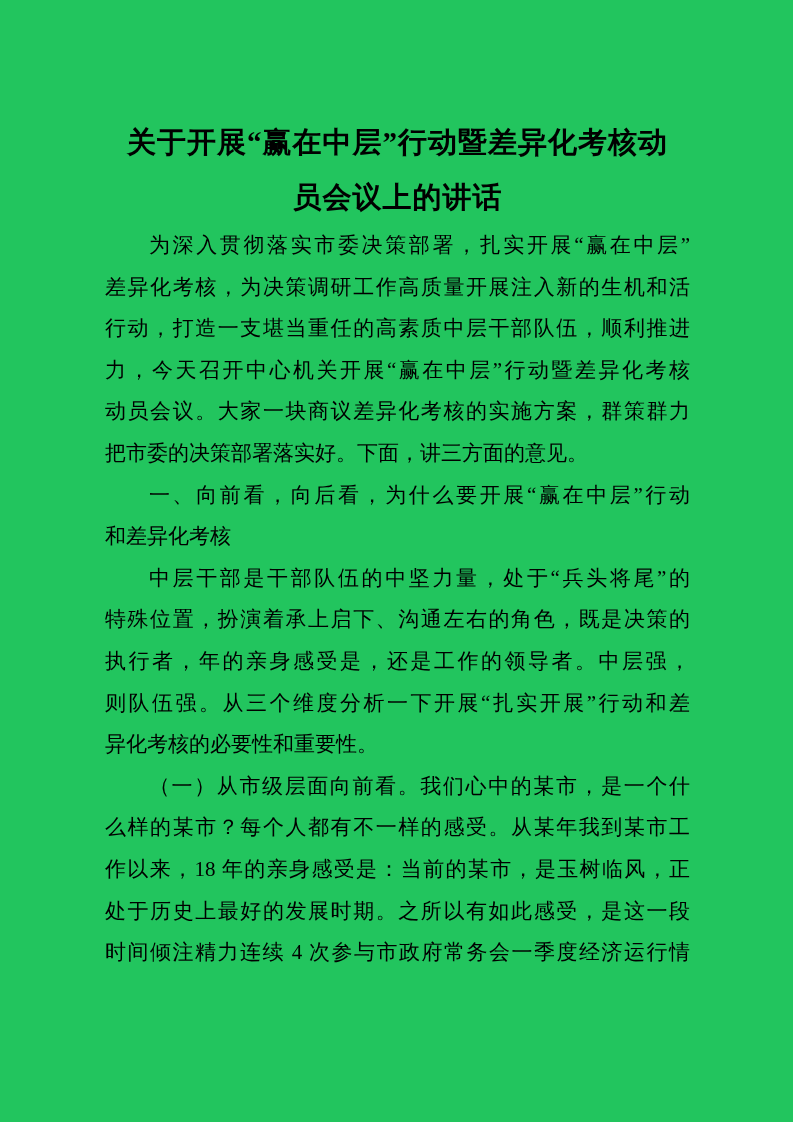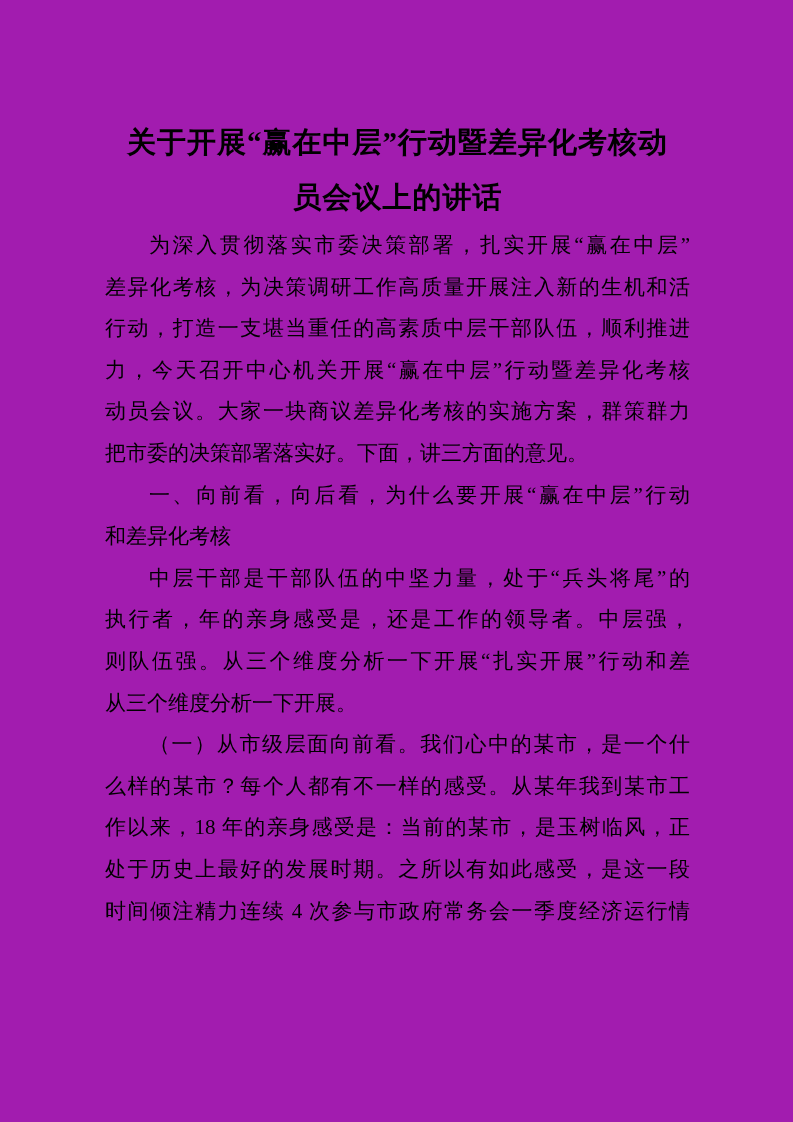--- a/index.html
+++ b/index.html
@@ -1,21 +1,21 @@
 <!DOCTYPE html>
 <html><head>
 <meta charset="utf-8">
 <style>
   html, body { margin: 0; padding: 0; background: #ffffff; }
   .page {
     position: relative;
     width: 793px;
     height: 1122px;
     box-sizing: border-box;
-    background: #a21caf;
+    background: #22c55e;
     color: #000000;
     padding: 115px 103px 0 105px;
     overflow: hidden;
     font-family: "Liberation Serif", "DejaVu Serif", serif;
   }
   .title-line {
     font-size: 29px;
     font-weight: 700;
     line-height: 55px;
     text-align: center;
@@ -48,23 +48,24 @@
   <div class="body-block">
     <div class="line indent">为深入贯彻落实市委决策部署，扎实开展“赢在中层”</div>
     <div class="line">差异化考核，为决策调研工作高质量开展注入新的生机和活</div>
     <div class="line">行动，打造一支堪当重任的高素质中层干部队伍，顺利推进</div>
     <div class="line">力，今天召开中心机关开展“赢在中层”行动暨差异化考核</div>
     <div class="line">动员会议。大家一块商议差异化考核的实施方案，群策群力</div>
     <div class="line end">把市委的决策部署落实好。下面，讲三方面的意见。</div>
     <div class="line indent">一、向前看，向后看，为什么要开展“赢在中层”行动</div>
     <div class="line end">和差异化考核</div>
     <div class="line indent">中层干部是干部队伍的中坚力量，处于“兵头将尾”的</div>
+    <div class="line">特殊位置，扮演着承上启下、沟通左右的角色，既是决策的</div>
     <div class="line">执行者，年的亲身感受是，还是工作的领导者。中层强，</div>
     <div class="line">则队伍强。从三个维度分析一下开展“扎实开展”行动和差</div>
-    <div class="line end">从三个维度分析一下开展。</div>
+    <div class="line end">异化考核的必要性和重要性。</div>
     <div class="line indent">（一）从市级层面向前看。我们心中的某市，是一个什</div>
     <div class="line">么样的某市？每个人都有不一样的感受。从某年我到某市工</div>
     <div class="line">作以来，18 年的亲身感受是：当前的某市，是玉树临风，正</div>
     <div class="line">处于历史上最好的发展时期。之所以有如此感受，是这一段</div>
     <div class="line">时间倾注精力连续 4 次参与市政府常务会一季度经济运行情</div>
   </div>
 
 </div>
 
 </body></html>

